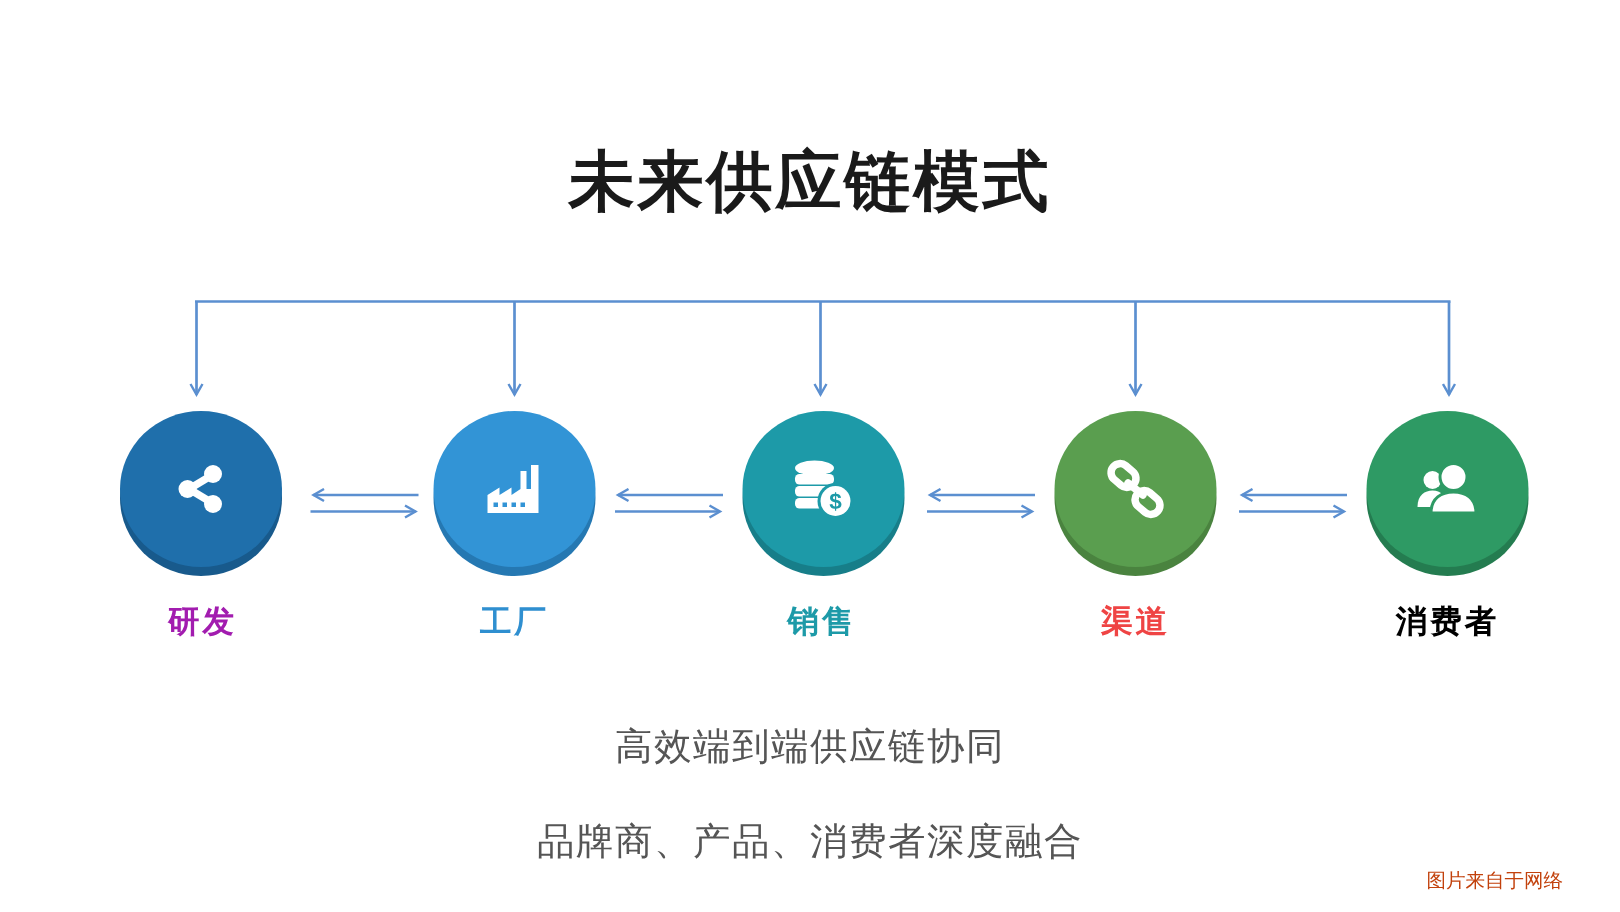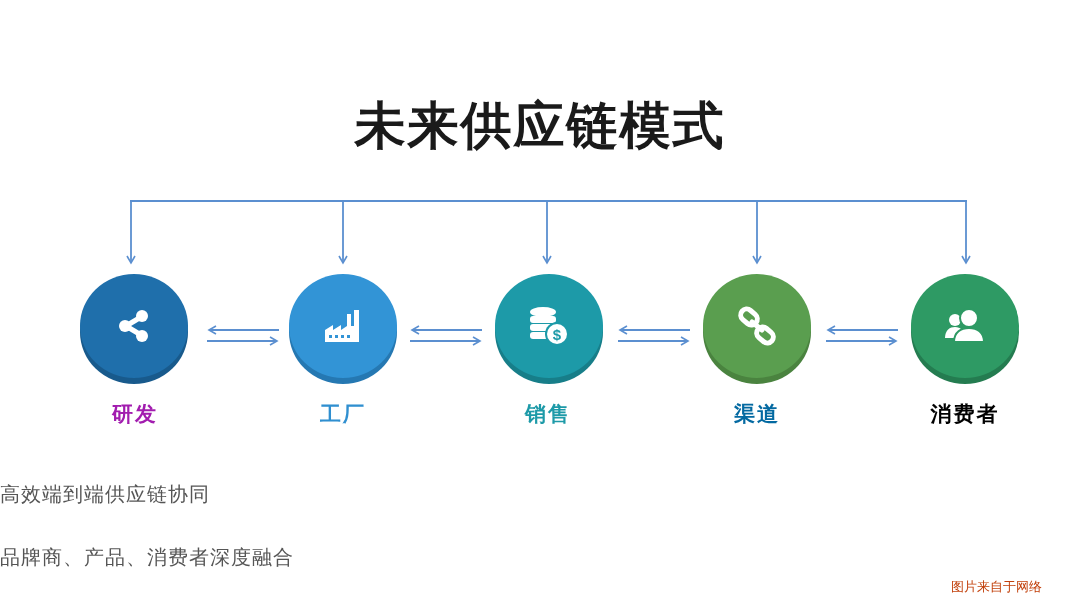--- a/index.html
+++ b/index.html
@@ -1,25 +1,25 @@
 <!DOCTYPE html>
 <html><head>
 <meta charset="utf-8">
 <style>
   html, body { margin:0; padding:0; }
   body { width:1080px; height:608px; background:#ffffff; position:relative; overflow:hidden;
          font-family: "DejaVu Sans", "Liberation Sans", sans-serif; }
   .title { position:absolute; left:0; top:92px; width:1080px; text-align:center;
-           font-size:51px; font-weight:bold; color:#1a1a1a; letter-spacing:2px; }
+           font-size:44px; font-weight:bold; color:#1a1a1a; letter-spacing:2px; }
   svg.connectors { position:absolute; left:0; top:0; }
   .node { position:absolute; width:110px; height:110px; border-radius:50%; }
   .node .disc { position:absolute; left:0; top:0; width:108px; height:104px; border-radius:50%; }
   .node .icon { position:absolute; left:0; top:0; width:108px; height:104px; display:flex; align-items:center; justify-content:center; }
   .label { position:absolute; width:160px; text-align:center; font-size:21px; font-weight:bold; letter-spacing:2px; }
-  .sub { position:absolute; left:0; width:1080px; color:#555; font-size:20px; letter-spacing:1px; }
+  .sub { position:absolute; left:0; width:1080px; text-align:center; color:#555; font-size:25px; letter-spacing:1px; }
   .credit { position:absolute; right:38px; top:578px; font-size:13px; color:#c2410c; }
 </style>
 </head>
 <body>
 
 <div class="title">未来供应链模式</div>
 
 <svg class="connectors" width="1080" height="608" viewBox="0 0 1080 608">
   <defs>
     <marker id="ah" markerWidth="10" markerHeight="10" refX="8" refY="5" orient="auto" markerUnits="userSpaceOnUse">
@@ -102,21 +102,21 @@
   <div class="icon">
     <svg width="40" height="40" viewBox="0 0 40 40">
       <g fill="none" stroke="#fff" stroke-width="5" stroke-linecap="round">
         <rect x="3" y="5" width="18" height="12" rx="6" transform="rotate(40 12 11)"></rect>
         <rect x="19" y="23" width="18" height="12" rx="6" transform="rotate(40 28 29)"></rect>
         <line x1="15" y1="16" x2="25" y2="24"></line>
       </g>
     </svg>
   </div>
 </div>
-<div class="label" style="left: 677px; top: 400px; color: #0369a1;">渠道</div>
+<div class="label" style="left: 677px; top: 400px; color: #ef4444;">渠道</div>
 
 <div class="node" style="left:911px;top:274px;">
   <div class="disc" style="top:6px;background:#247c50;"></div>
   <div class="disc" style="background:#2e9a64;"></div>
   <div class="icon">
     <svg width="46" height="40" viewBox="0 0 46 40">
       <g fill="#fff">
         <circle cx="13" cy="14" r="6"></circle>
         <path d="M3 32 C3 24 8 21 13 21 C16 21 18 22 19 23 L19 32 Z"></path>
         <circle cx="27" cy="12" r="9" stroke="#2e9a64" stroke-width="2"></circle>

